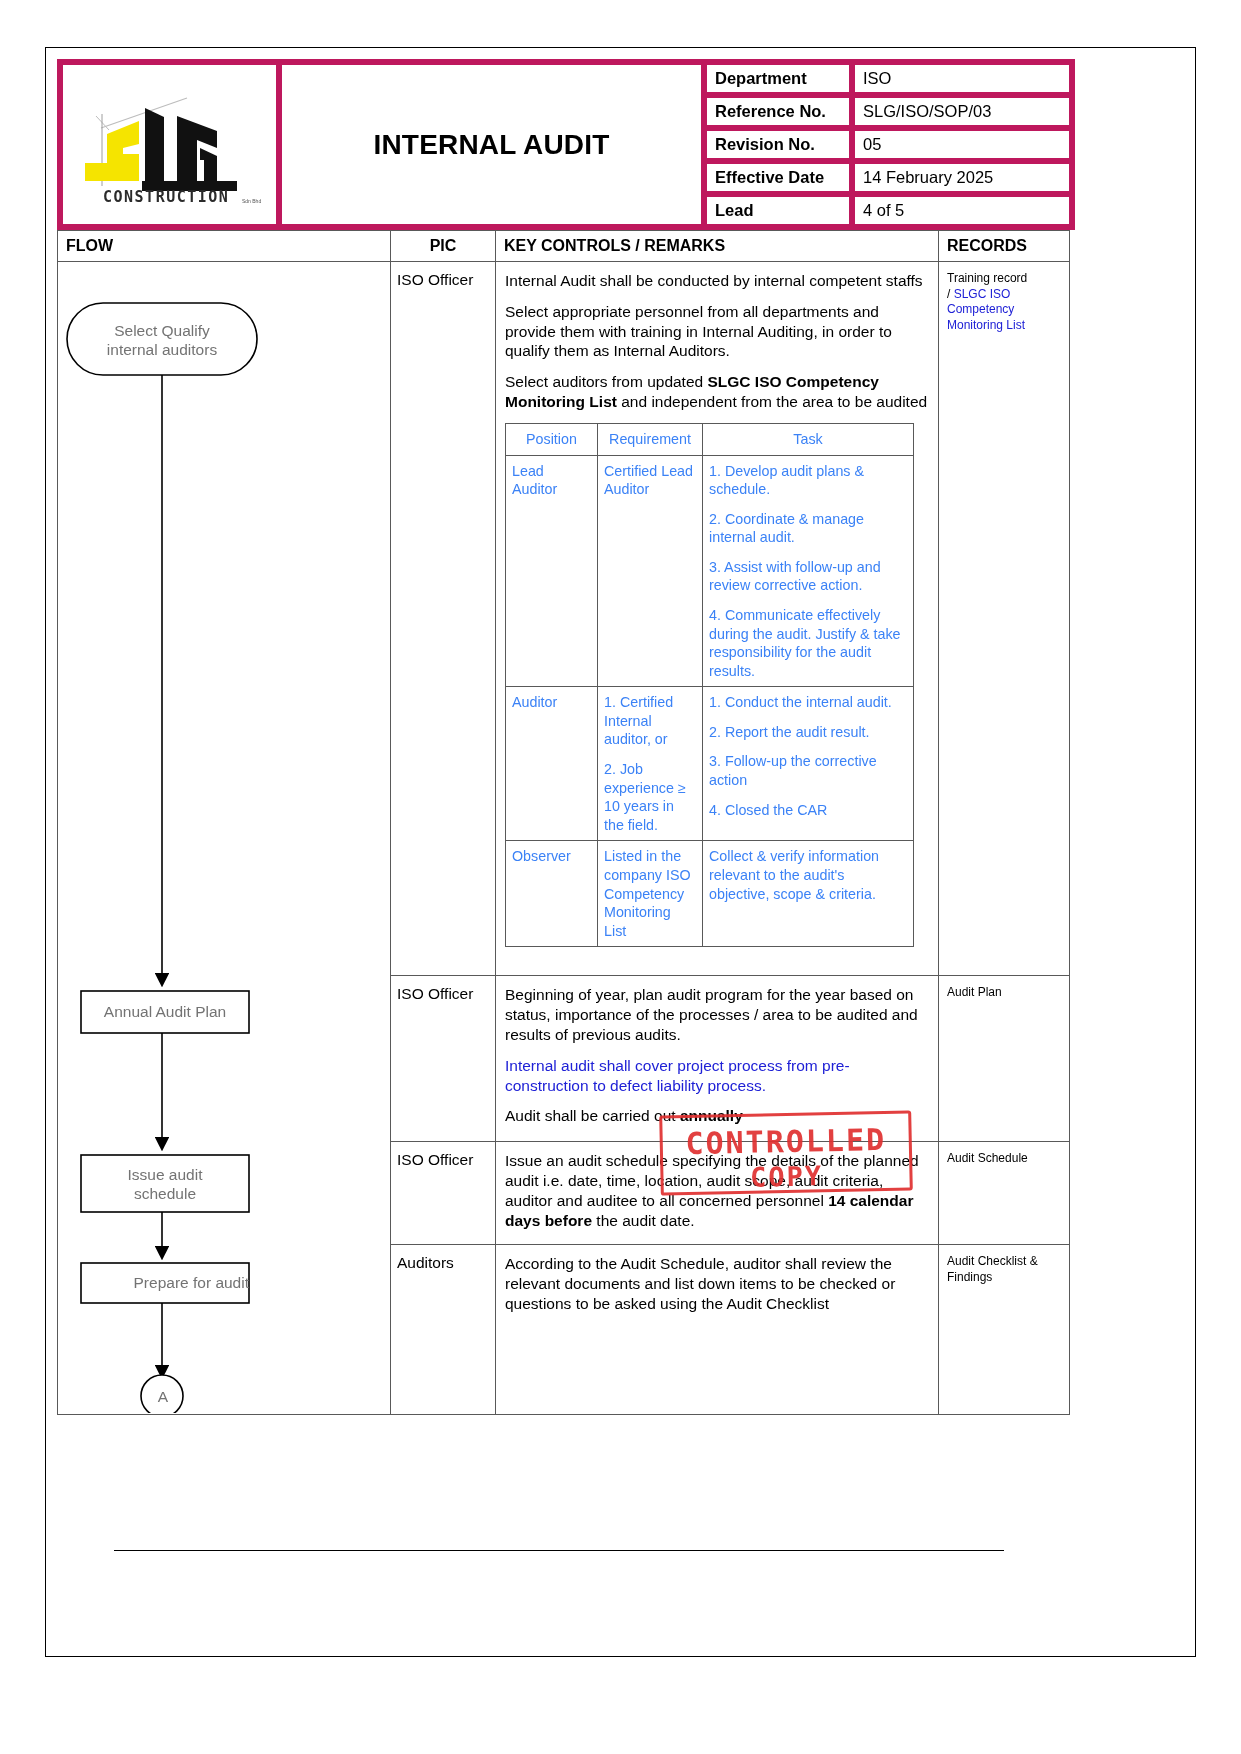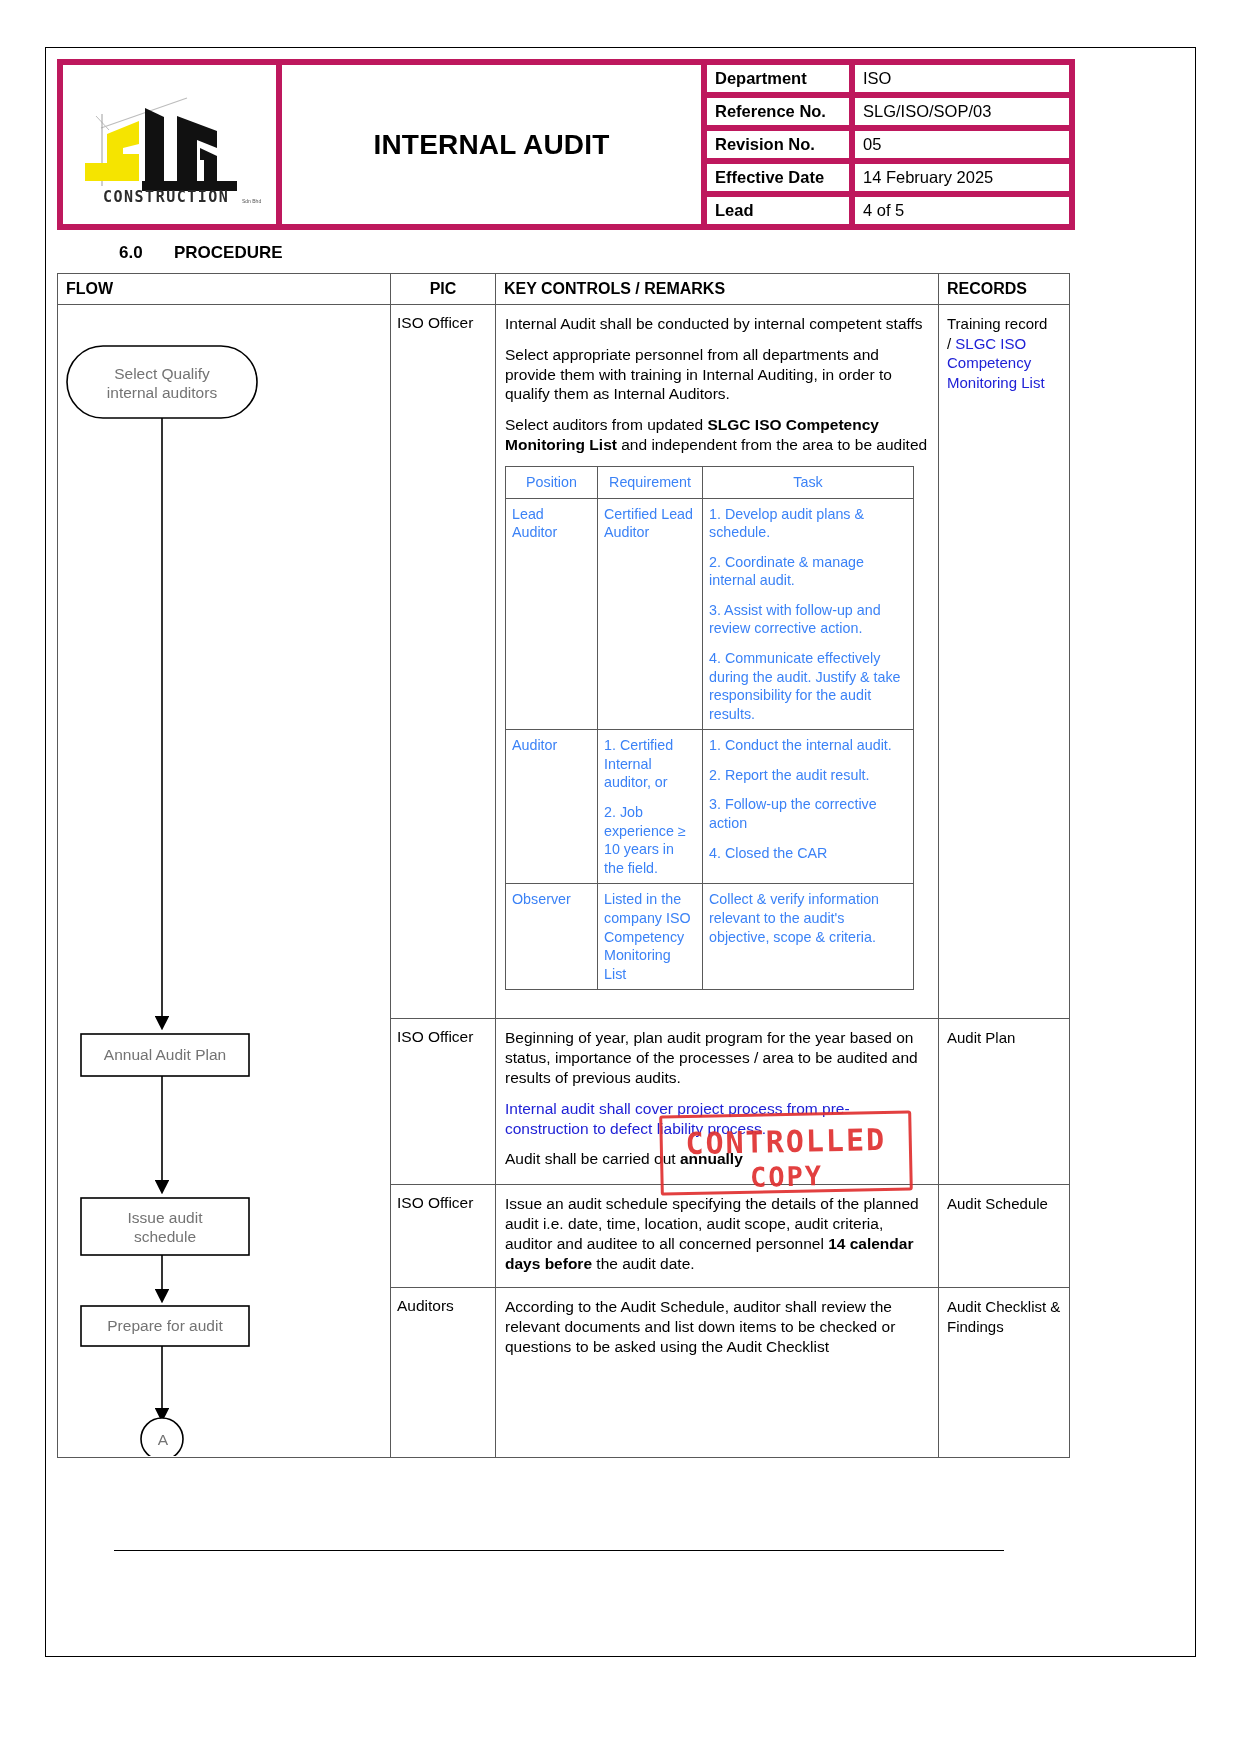--- a/index.html
+++ b/index.html
@@ -50,21 +50,21 @@
   .col-key   { width:443px; }
   .col-rec   { width:131px; }
   .th-pic { text-align:center !important; }
 
   .cell { padding:8px 8px 10px 8px; font-size:15.5px; line-height:1.28; }
   .cell p { margin:0 0 11px 0; }
   .cell p:last-child { margin-bottom:0; }
   .blue { color:#1f21d6; }
   .bold { font-weight:bold; }
   .pic-cell { padding:9px 6px; font-size:15.5px; }
-  .rec-cell { padding:9px 8px; font-size:15px; line-height:1.3; }
+  .rec-cell { padding:9px 8px; font-size:12px; line-height:1.3; }
 
   
   .roles { width:408px; border-collapse:collapse; table-layout:fixed; margin-top:3px; }
   .roles td { border:1px solid #595959; color:#3b82f6; font-size:14.3px;
               line-height:1.3; padding:6px 6px; vertical-align:top; }
   .roles .rh { text-align:center; }
   .roles .c1 { width:92px; }
   .roles .c2 { width:105px;margin-top:20px; }
   .roles .c3 { width:211px; }
   .roles p { margin:0 0 11px 0; }
@@ -152,23 +152,20 @@
       <td class="k">Effective Date</td>
       <td class="v">14 February 2025</td>
     </tr>
     <tr>
       <td class="k">Lead</td>
       <td class="v">4 of 5</td>
     </tr>
   </tbody>
       </table>
 
-  <div class="sec">
-    <span class="num">6.0</span><span>PROCEDURE</span>
-  </div>
 
   <table class="proc">
     <thead>
       <tr>
         <th class="col-flow">FLOW</th>
         <th class="col-pic th-pic">PIC</th>
         <th class="col-key">KEY CONTROLS / REMARKS</th>
         <th class="col-rec">RECORDS</th>
       </tr>
     </thead>
@@ -210,21 +207,21 @@
 
             <div class="fl-label" style="left:22px; top:739px; width:168px;">
               <div>Annual Audit Plan</div>
             </div>
 
             <div class="fl-label" style="left:22px; top:902px; width:168px;">
               <div>Issue audit</div>
               <div>schedule</div>
             </div>
 
-            <div class="fl-label" style="left:22px; top:1010px; width:168px;">
+            <div class="fl-label" style="left:22px; top:1010px; width:168px;text-align:right;">
               <div>Prepare for audit</div>
             </div>
 
             <div class="fl-label" style="left:83px; top:1124px; width:42px;">
               <div>A</div>
             </div>
           </div>
         </td>
 
         <td class="col-pic pic-cell">ISO Officer</td>

